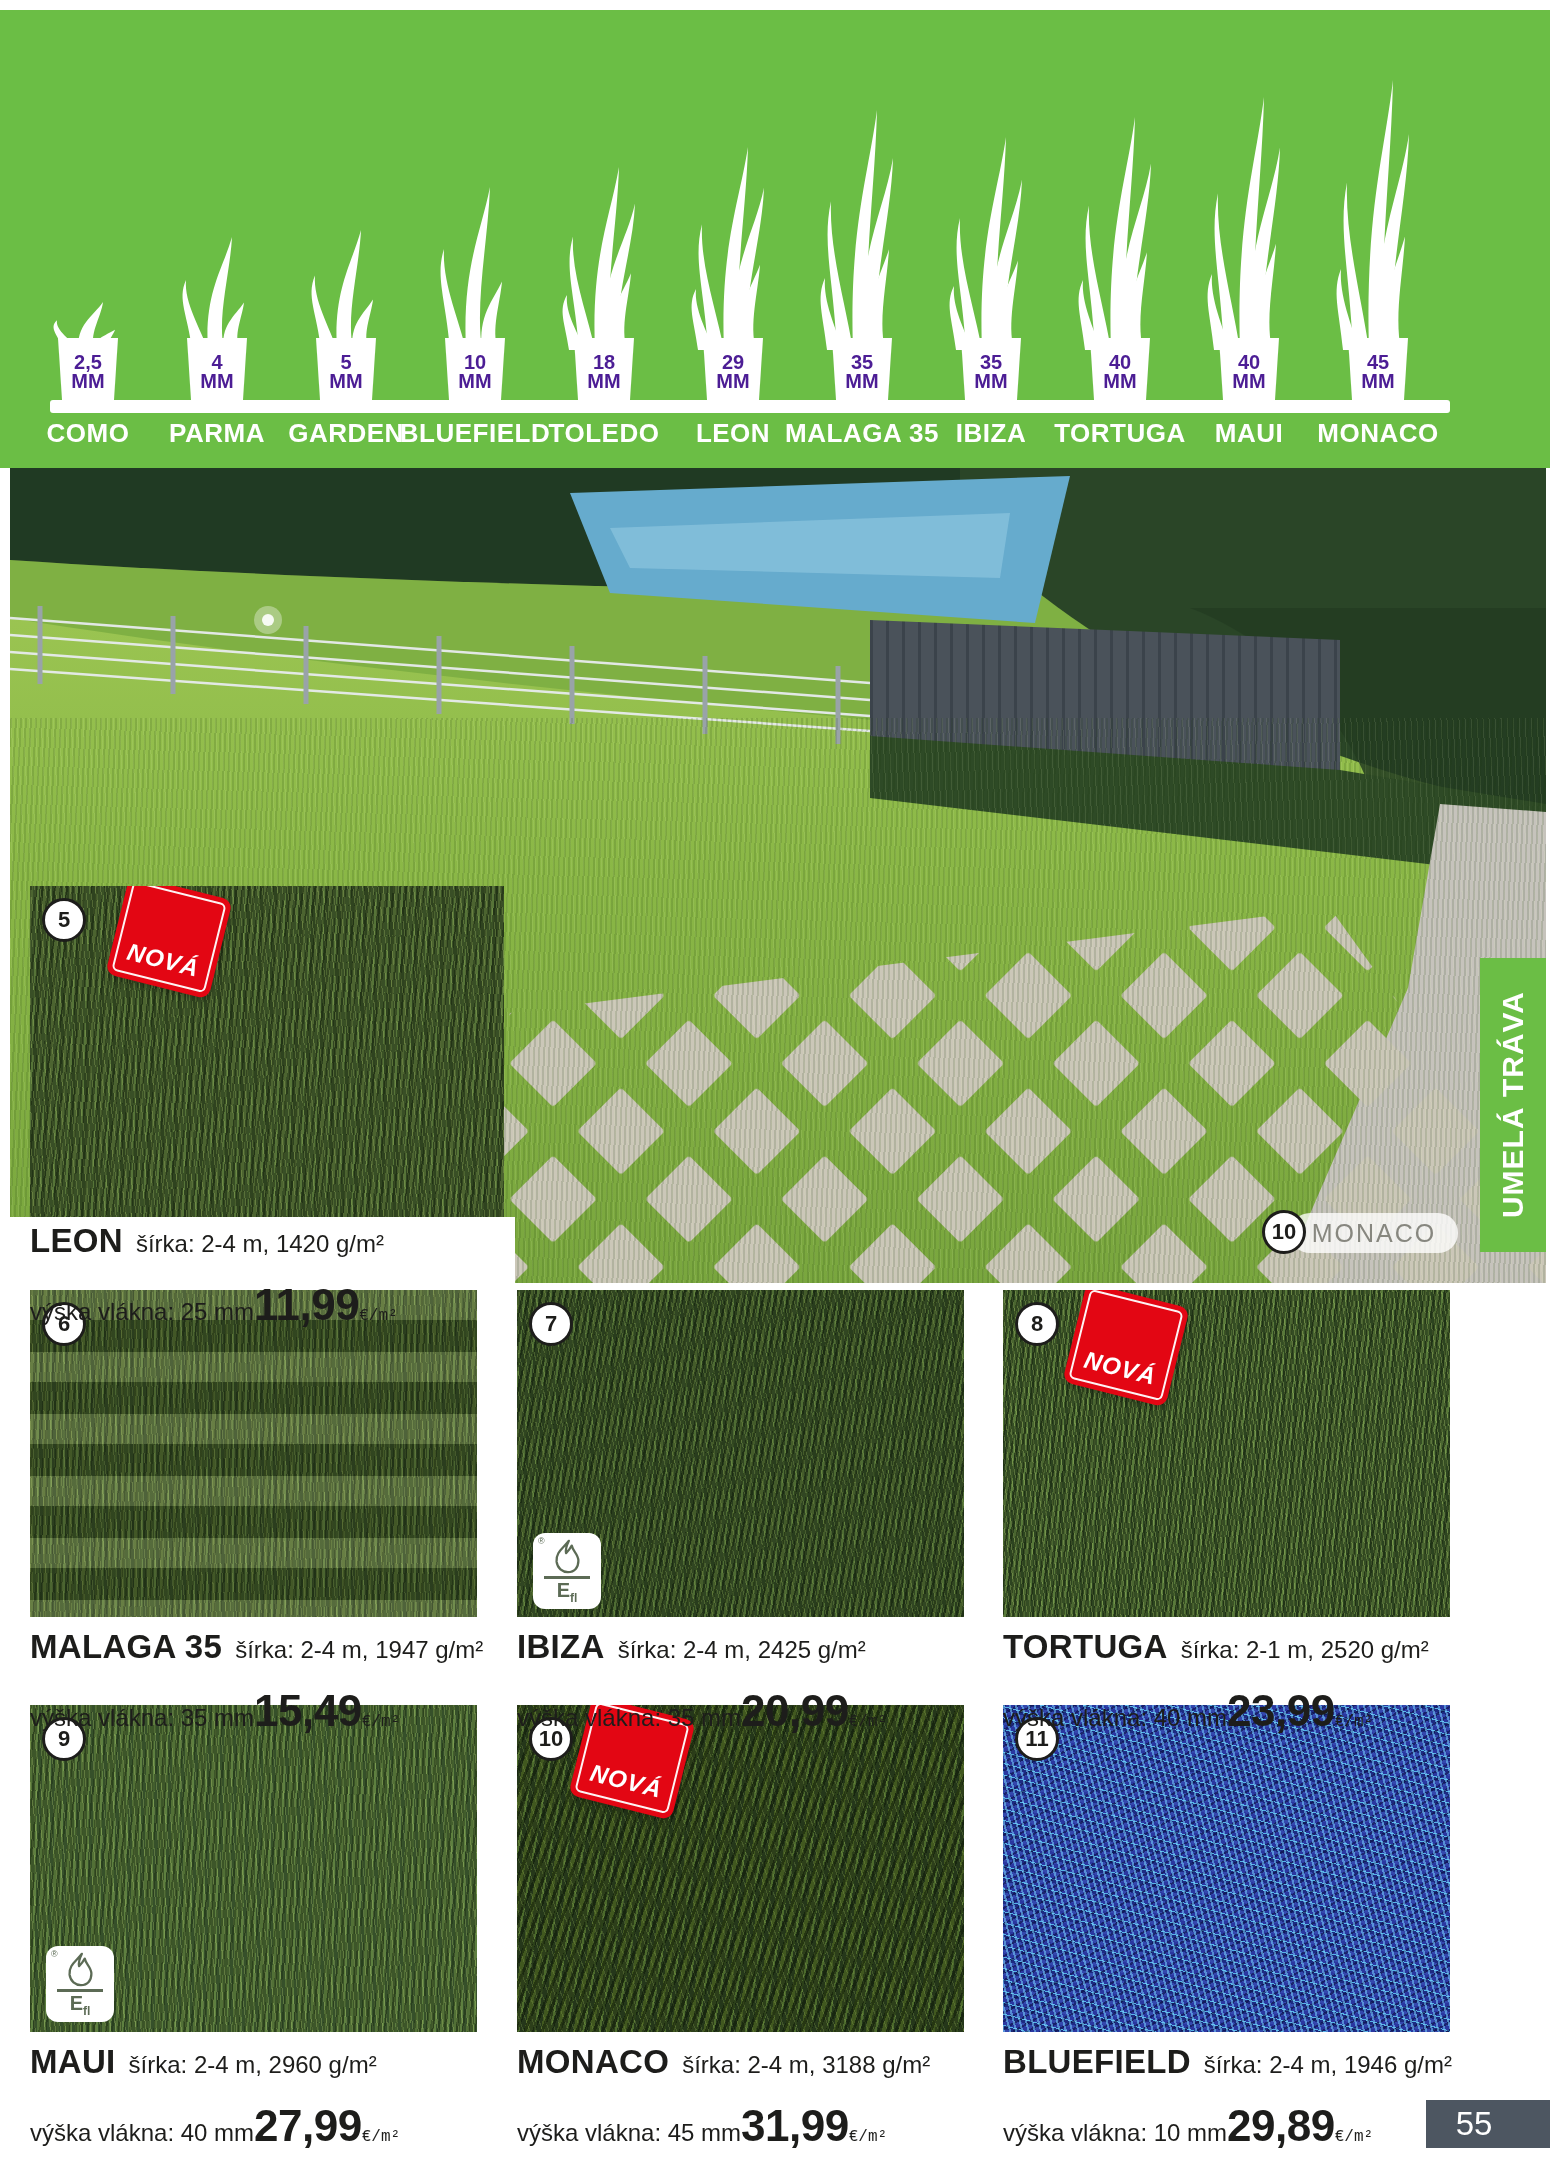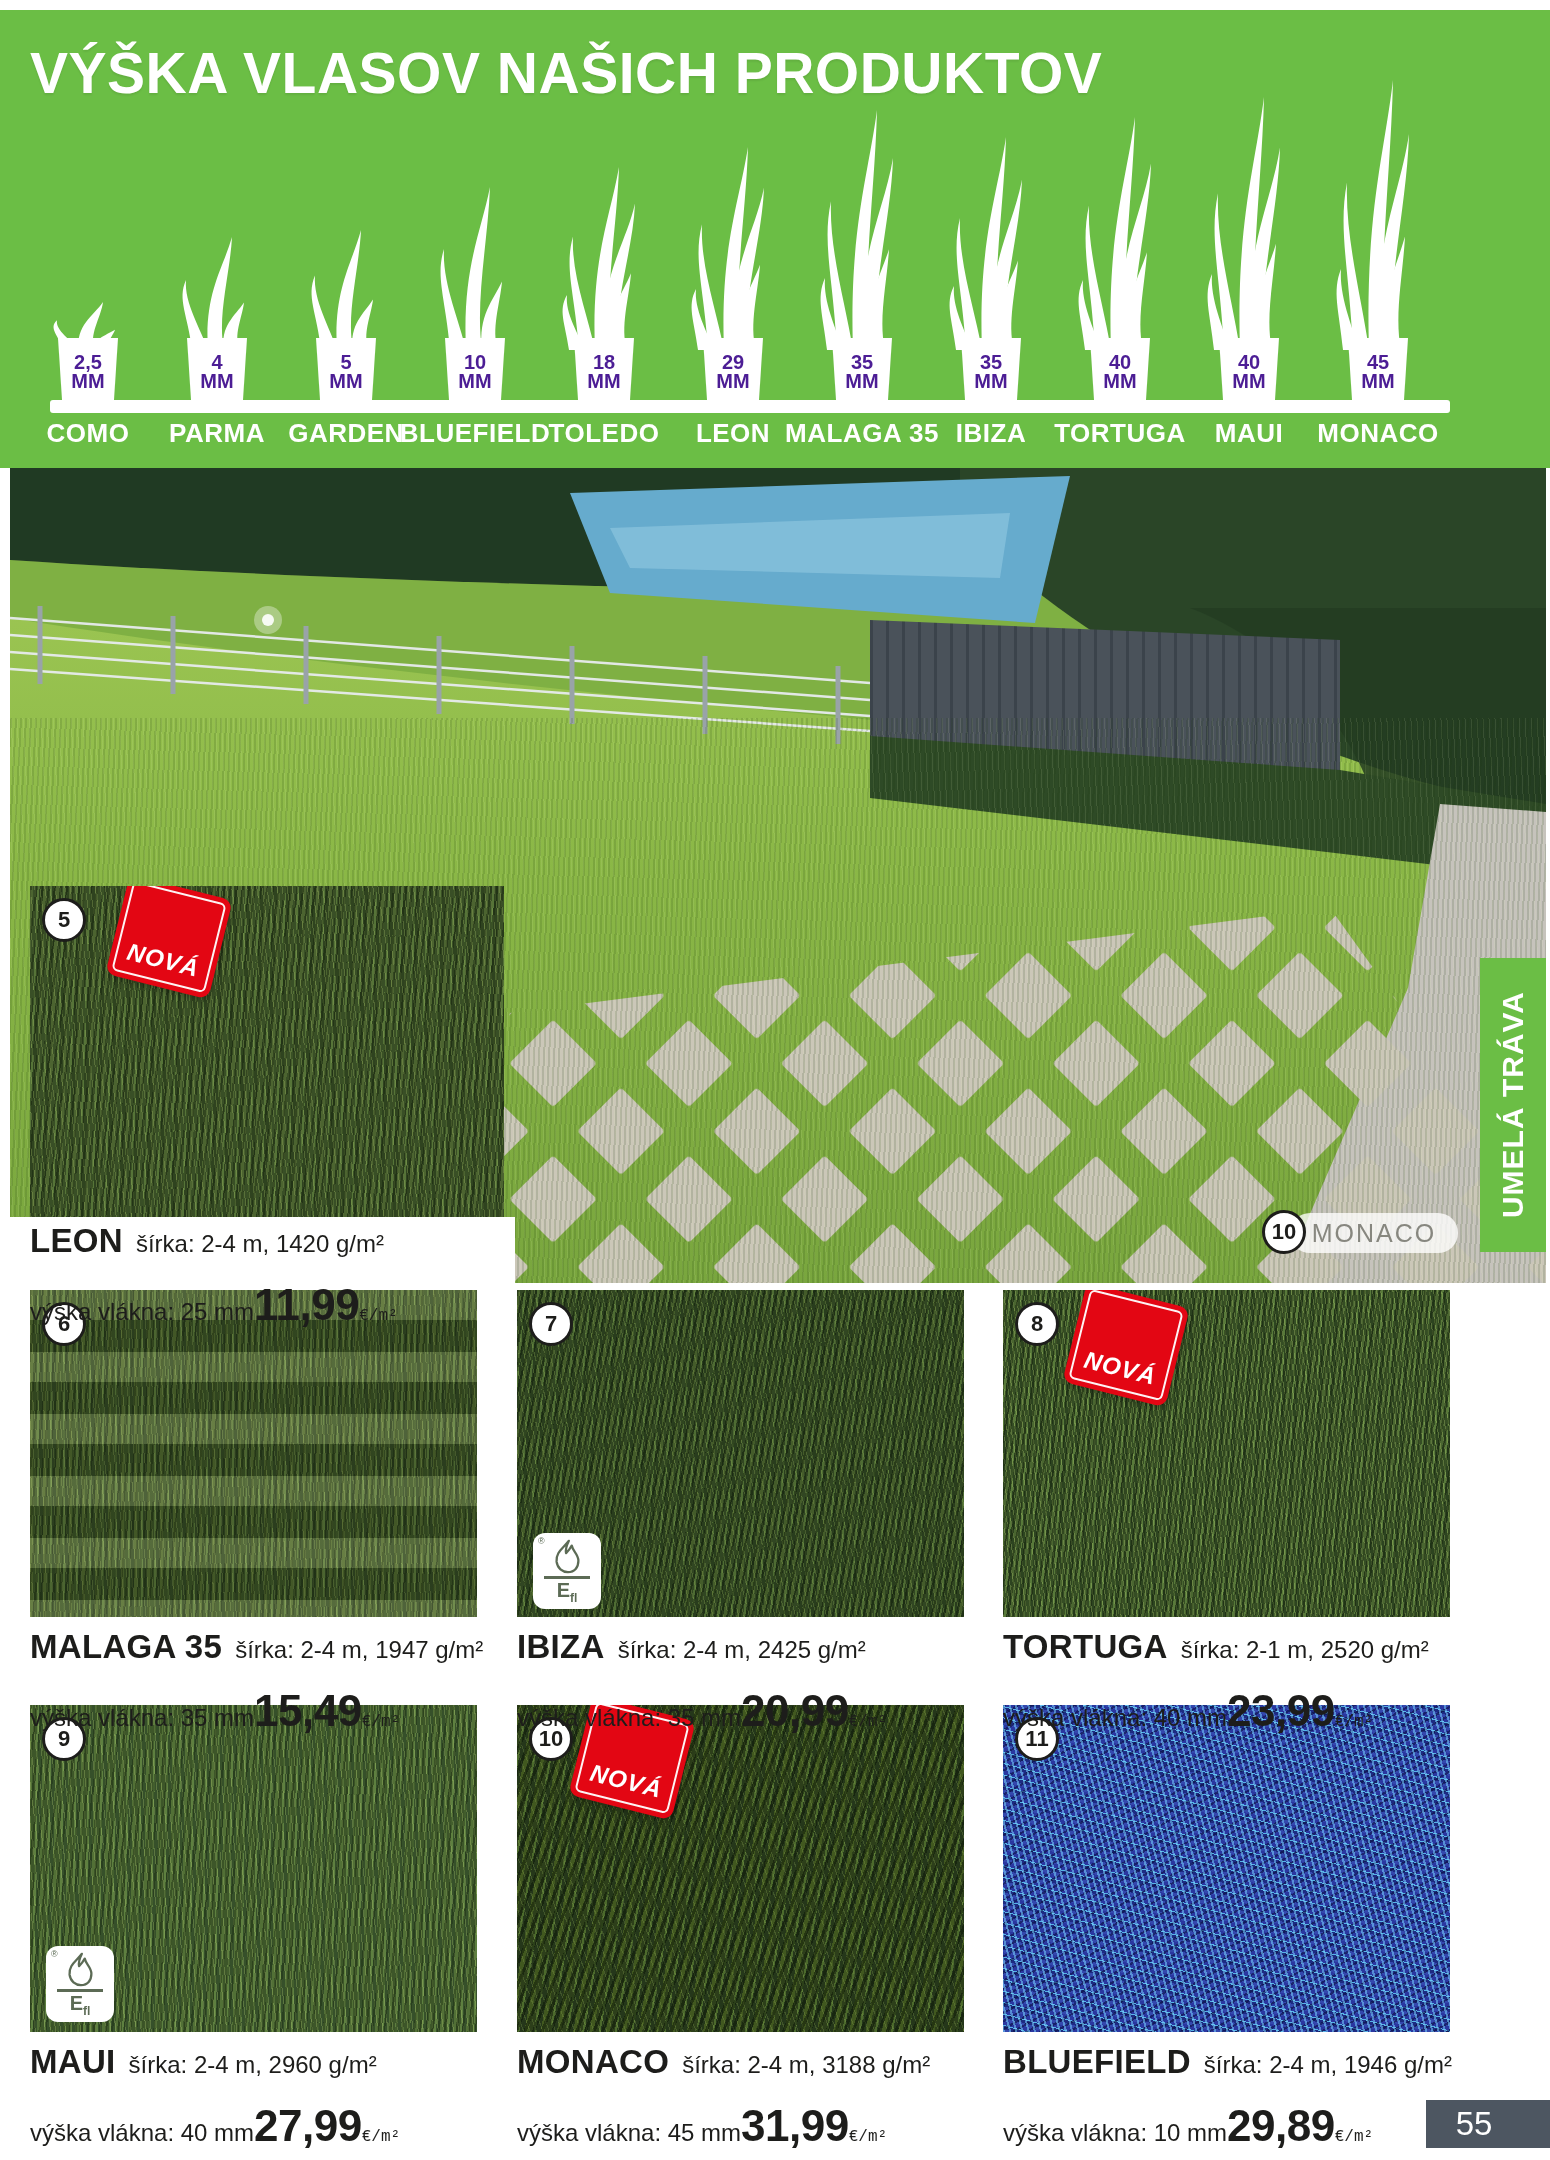--- a/index.html
+++ b/index.html
@@ -100,21 +100,20 @@
   .page-num-box{position:absolute;left:1426px;top:2100px;width:124px;height:48px;background:#4d5661;z-index:7;
      display:flex;align-items:center;justify-content:center;padding-right:28px;box-sizing:border-box;
      color:#fff;font-size:33px;}
 </style>
 </head>
 <body>
 
 <div class="page">
 
   <div class="green-header">
-    <div class="hdr-title">VÝŠKA VLASOV NAŠICH PRODUKTOV</div>
     <div id="grass-row">
         <div class="grass-item" style="left: 33px; top: 288px; width: 110px; height: 102px;">
           <svg width="110" height="102" viewBox="0 0 110 102">
             <path d="M 46 52 C 42 28, 61 17.44, 70 4 C 68 19.84, 55 37.6, 62 52 Z" fill="#fff"></path>
             <path d="M 30 52 C 26 37.120000000000005, 15 30.5728, 24 22.240000000000002 C 22 32.0608, 39 43.072, 46 52 Z" fill="#fff"></path>
             <path d="M 62 52 C 58 41.92, 73 37.4848, 82 31.84 C 80 38.4928, 71 45.952, 78 52 Z" fill="#fff"></path>
             <path d="M25 40 L85 40 L81 102 L29 102 Z" fill="#fff"></path>
           </svg>
           <div class="mm">
             <div>2,5</div>

